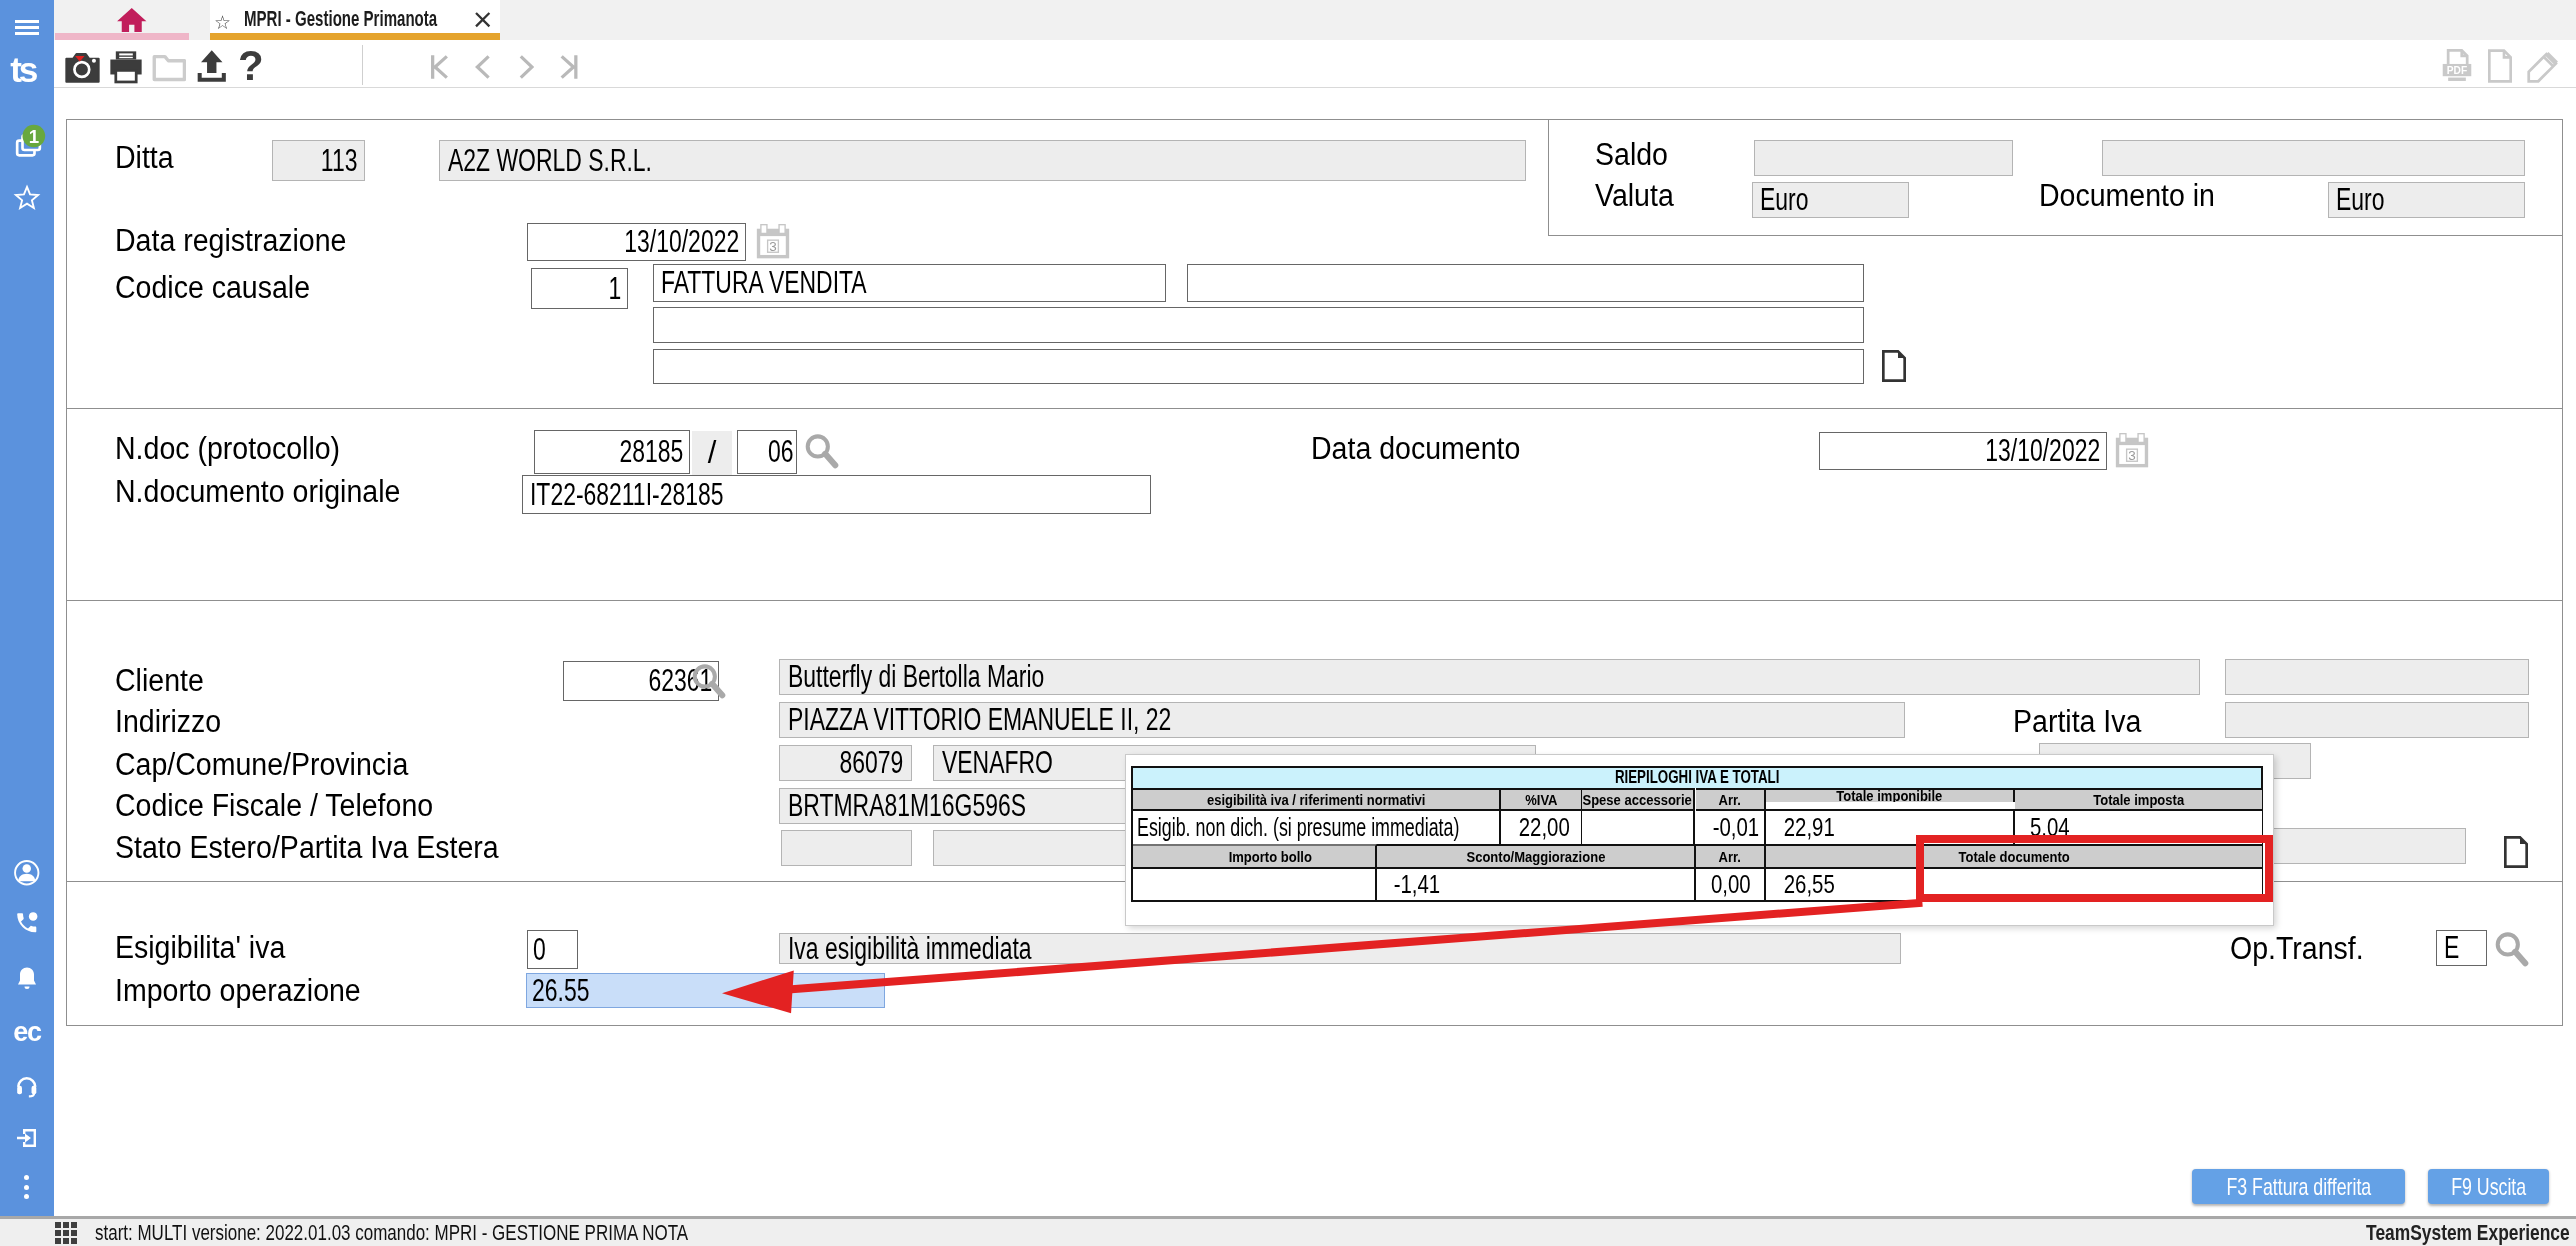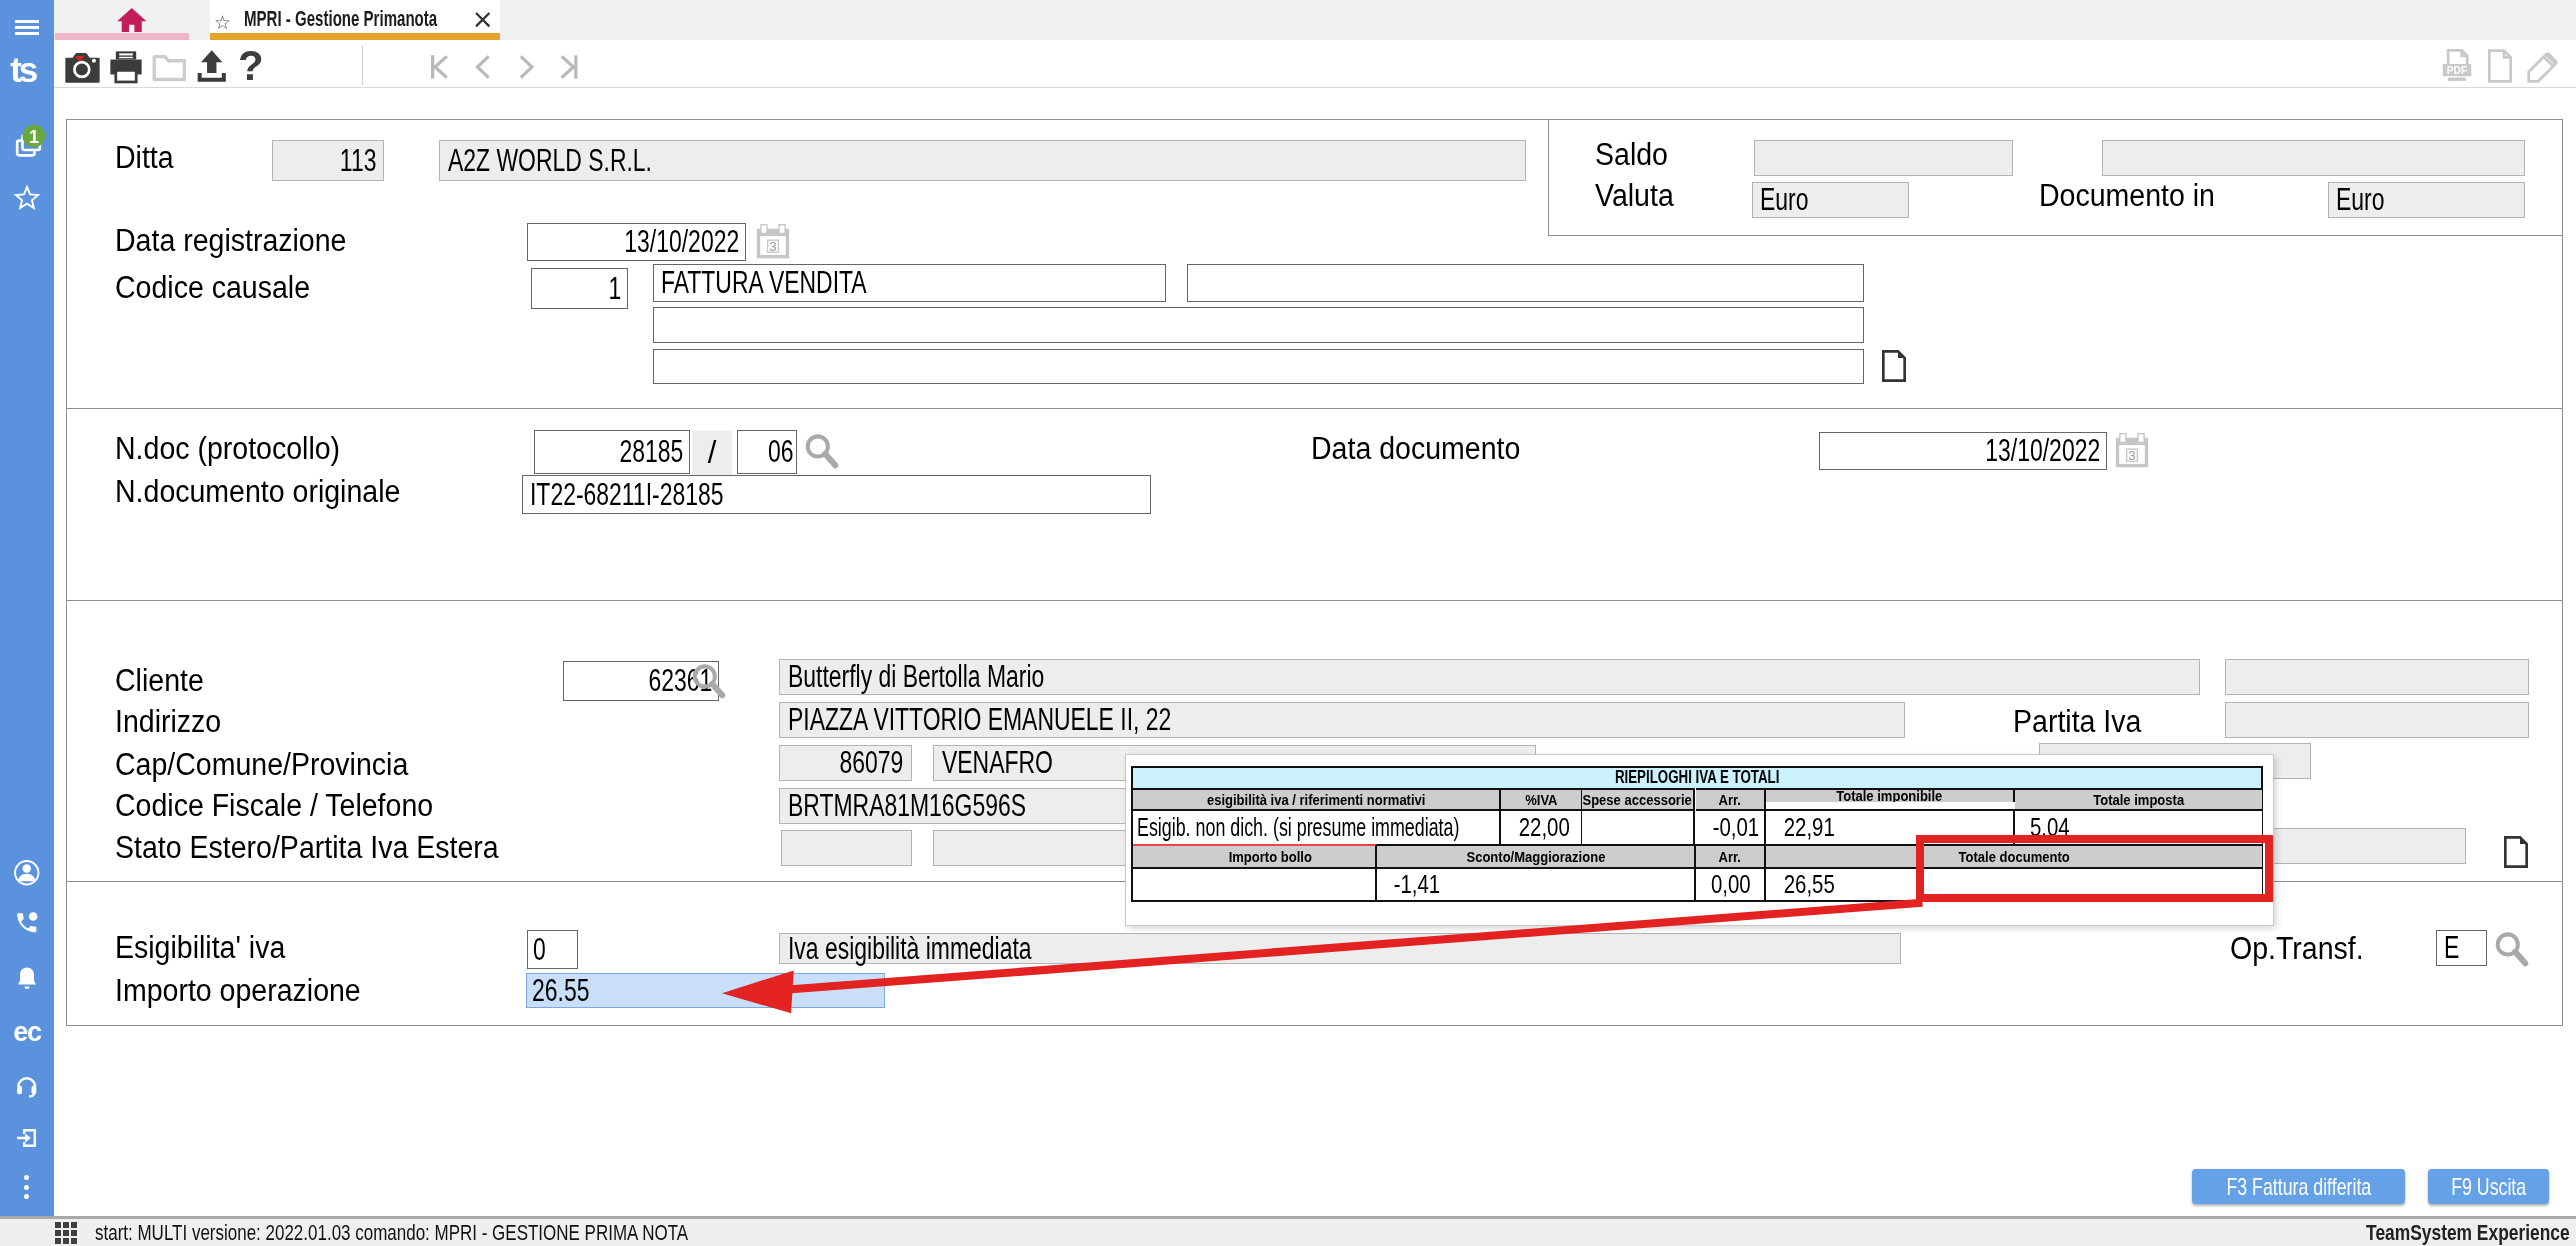--- a/index.html
+++ b/index.html
@@ -151,21 +151,21 @@
 </svg>
 
 <div class="bordbox" style="left:66px;top:119px;width:2497px;height:907px;"></div>
 <div class="ab" style="left:66px;top:408px;width:2497px;height:1.3px;background:#8f8f8f;"></div>
 <div class="ab" style="left:66px;top:600px;width:2497px;height:1.3px;background:#8f8f8f;"></div>
 <div class="ab" style="left:66px;top:881px;width:2497px;height:1.3px;background:#8f8f8f;"></div>
 
 <div class="ab" style="left:1548px;top:119px;width:1015px;height:117px;border-left:1.3px solid #8f8f8f;border-bottom:1.3px solid #8f8f8f;"></div>
 
 <div class="lbl" style="left:115px;top:142px;">Ditta</div>
-<div class="gf re" style="left:272px;top:140px;width:112px;height:41px;padding:0 6.7px;">
+<div class="gf re" style="left:272px;top:140px;width:93px;height:41px;padding:0 6.7px;">
     <span class="sxr">113</span>
   </div>
 <div class="gf" style="left:439px;top:140px;width:1087px;height:41px;padding:0 8px;">
     <span class="sx">A2Z WORLD S.R.L.</span>
   </div>
 <div class="lbl" style="left:115px;top:225px;">Data registrazione</div>
 <div class="wf re" style="left:527px;top:223px;width:219px;height:38px;padding:0 5.4px;">
     <span class="sxr">13/10/2022</span>
   </div>
 <div class="lbl" style="left:115px;top:272px;">Codice causale</div>
@@ -341,21 +341,21 @@
 <div class="tcell tval tvr tb" style="left:1696px;top:809px;width:70px;height:35px;border-top:2px solid #111;padding:0 4.7px;">
     <span class="sxp">-0,01</span>
   </div>
 <div class="tcell tval tvr tb" style="left:1766px;top:809px;width:249px;height:35px;border-top:2px solid #111;padding:0 4.7px;">
     <span class="sxp">22,91</span>
   </div>
 <div class="tcell tval tvr" style="left:2015px;top:809px;width:247px;height:35px;border-top:2px solid #111;padding:0 4.7px;">
     <span class="sxp">5,04</span>
   </div>
 
-<div class="tcell thead tb" style="left:1133px;top:844px;width:244px;height:23px;border-top:2px solid #ef4444;padding-left:32px;">
+<div class="tcell thead tb" style="left:1133px;top:844px;width:244px;height:23px;border-top:2px solid #737373;padding-left:32px;">
     <span style="transform:scaleX(.88);white-space:nowrap;">Importo bollo</span>
   </div>
 <div class="tcell thead tb" style="left:1377px;top:844px;width:319px;height:23px;border-top:2px solid #111;">
     <span style="transform:scaleX(.88);white-space:nowrap;">Sconto/Maggiorazione</span>
   </div>
 <div class="tcell thead tb" style="left:1696px;top:844px;width:70px;height:23px;border-top:2px solid #111;">
     <span style="transform:scaleX(.88);white-space:nowrap;">Arr.</span>
   </div>
 <div class="tcell thead" style="left:1766px;top:844px;width:496px;height:23px;border-top:2px solid #111;">
     <span style="transform:scaleX(.88);white-space:nowrap;">Totale documento</span>

